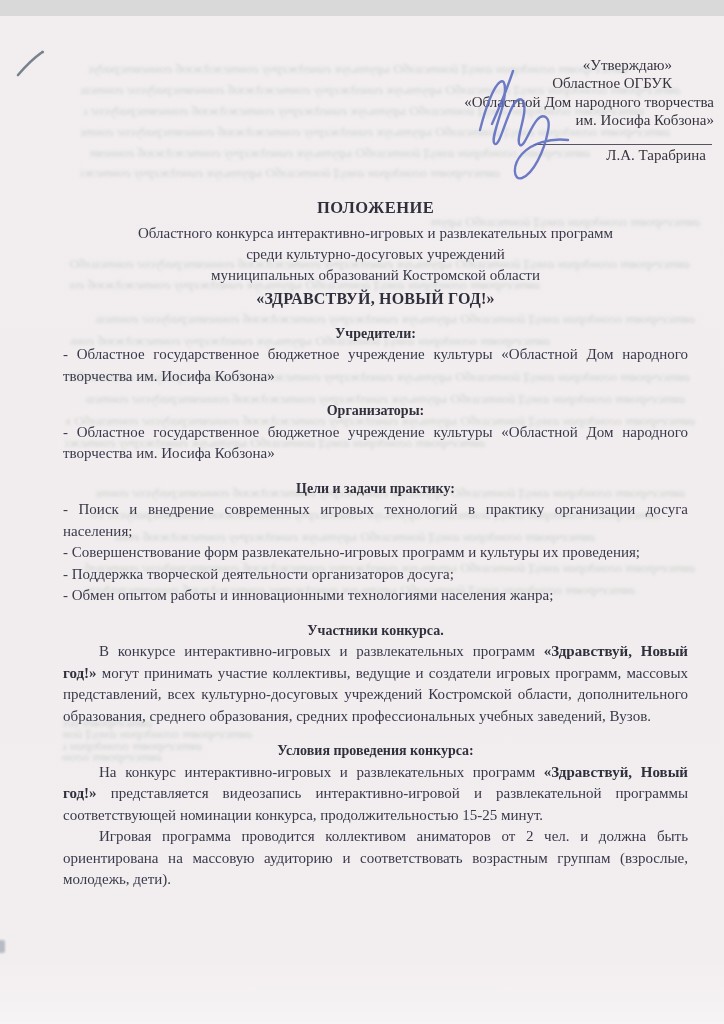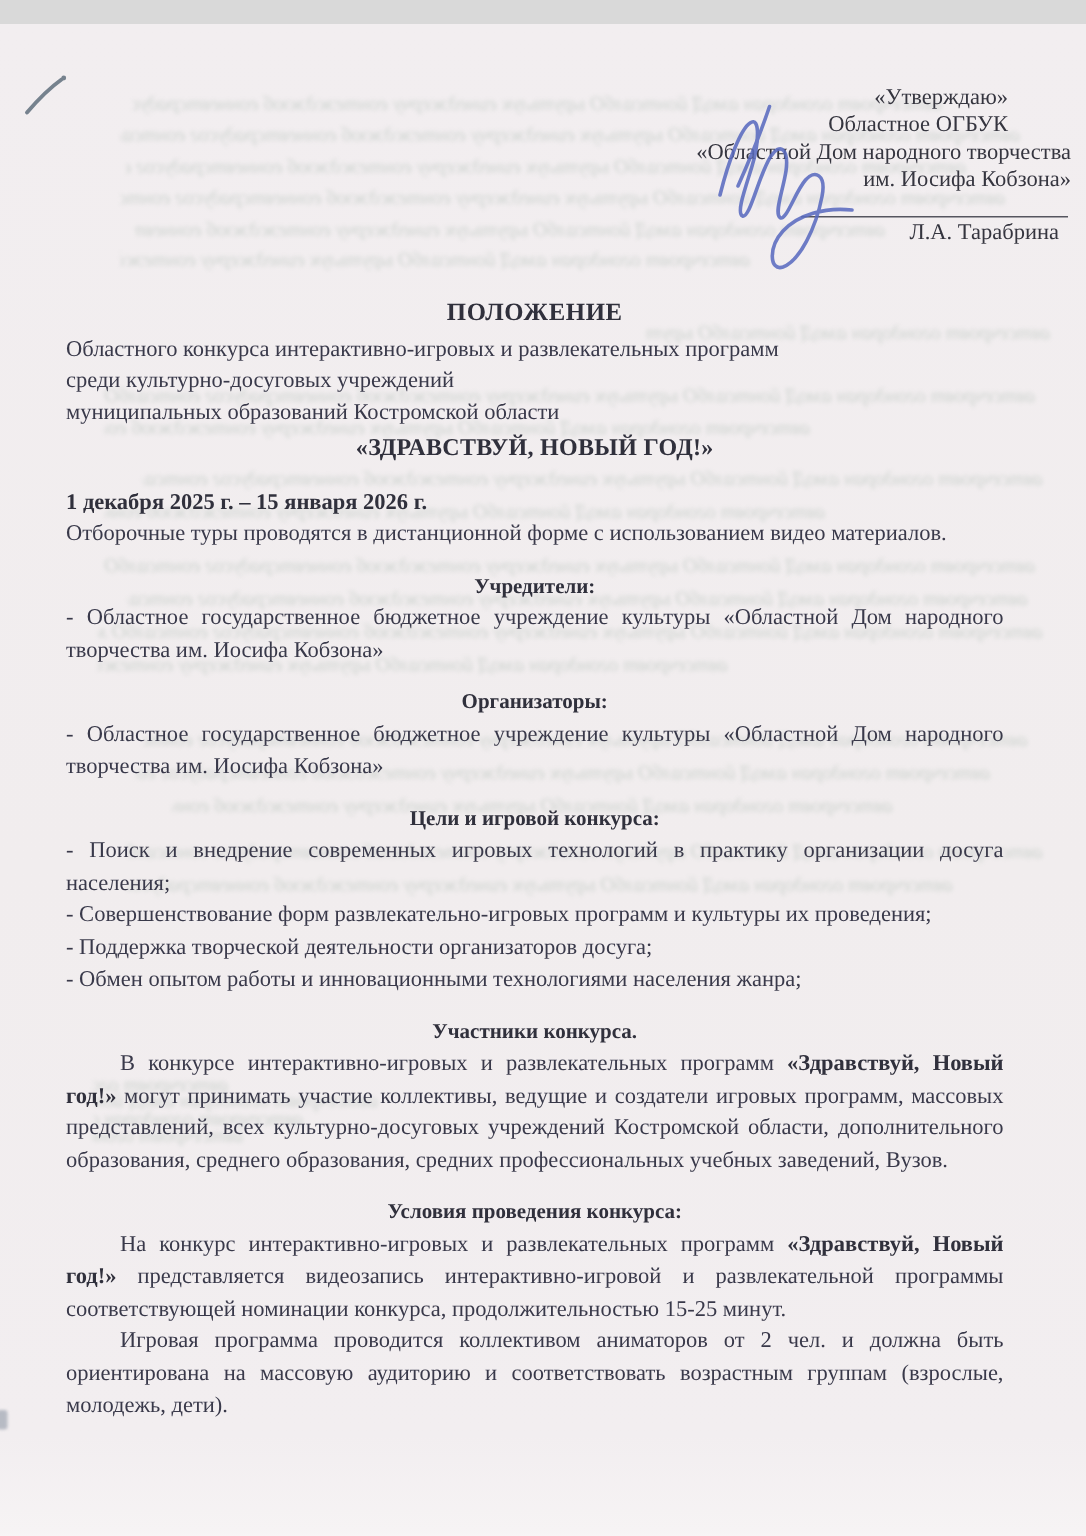--- a/index.html
+++ b/index.html
@@ -47,29 +47,29 @@
   .sig-svg { position:absolute; left:450px; top:50px; pointer-events:none; }
   .penmark-svg { position:absolute; left:10px; top:28px; pointer-events:none; }
   .edge-speck {
     position:absolute; left:-2px; top:924px;
     width:7px; height:13px; background:#98a0ad;
     filter:blur(1px); opacity:.65; border-radius:2px;
   }
 
   
   .content {
-    position:absolute; left:44px; top:182px; width:625px;
+    position:absolute; left:63px; top:182px; width:625px;
     font-size:15px; line-height:21.5px;
     text-align:justify;
   }
   .title-h {
     text-align:center; font-weight:bold; font-size:16.5px;
     line-height:20px; margin:0 0 5px; letter-spacing:.4px; color:#30303c;
   }
-  .title-sub { text-align:left; line-height:21px; }
+  .title-sub { text-align:center; line-height:21px; }
   .event-name {
     text-align:center; font-weight:bold; font-size:16px;
     margin-top:2px; letter-spacing:.2px; color:#30303c;
   }
   .dates { margin-top:15px; }
   .dates .period { font-weight:bold; color:#30303c; }
   .sec-h {
     text-align:center; font-weight:bold; font-size:14px;
     margin:13px 0 0; color:#30303c;
   }
@@ -140,32 +140,28 @@
   </svg>
 
   <div class="content">
 
     <div class="title-h">ПОЛОЖЕНИЕ</div>
     <div class="title-sub">Областного конкурса интерактивно-игровых и развлекательных программ</div>
     <div class="title-sub">среди культурно-досуговых учреждений</div>
     <div class="title-sub">муниципальных образований Костромской области</div>
     <div class="event-name">«ЗДРАВСТВУЙ, НОВЫЙ ГОД!»</div>
 
-    <div class="dates">
-      <div class="period">1 декабря 2025 г. – 15 января 2026 г.</div>
-      <div>Отборочные туры проводятся в дистанционной форме с использованием видео материалов.</div>
-    </div>
 
     <div class="sec-h">Учредители:</div>
     <p class="item">- Областное государственное бюджетное учреждение культуры «Областной Дом народного творчества им. Иосифа Кобзона»</p>
 
     <div class="sec-h">Организаторы:</div>
     <p class="item">- Областное государственное бюджетное учреждение культуры «Областной Дом народного творчества им. Иосифа Кобзона»</p>
 
-    <div class="sec-h">Цели и игровой конкурса:</div>
+    <div class="sec-h">Цели и задачи практику:</div>
     <p class="item">- Поиск и внедрение современных игровых технологий в практику организации досуга населения;</p>
     <p class="item">- Совершенствование форм развлекательно-игровых программ и культуры их проведения;</p>
     <p class="item">- Поддержка творческой деятельности организаторов досуга;</p>
     <p class="item">- Обмен опытом работы и инновационными технологиями населения жанра;</p>
 
     <div class="sec-h">Участники конкурса.</div>
     <p class="para"><span>В конкурсе интерактивно-игровых и развлекательных программ </span><b>«Здравствуй, Новый год!»</b><span> могут принимать участие коллективы, ведущие и создатели игровых программ, массовых представлений, всех культурно-досуговых учреждений Костромской области, дополнительного образования, среднего образования, средних профессиональных учебных заведений, Вузов.</span></p>
 
     <div class="sec-h">Условия проведения конкурса:</div>
     <p class="para"><span>На конкурс интерактивно-игровых и развлекательных программ </span><b>«Здравствуй, Новый год!»</b><span> представляется видеозапись интерактивно-игровой и развлекательной программы соответствующей номинации конкурса, продолжительностью 15-25 минут.</span></p>

